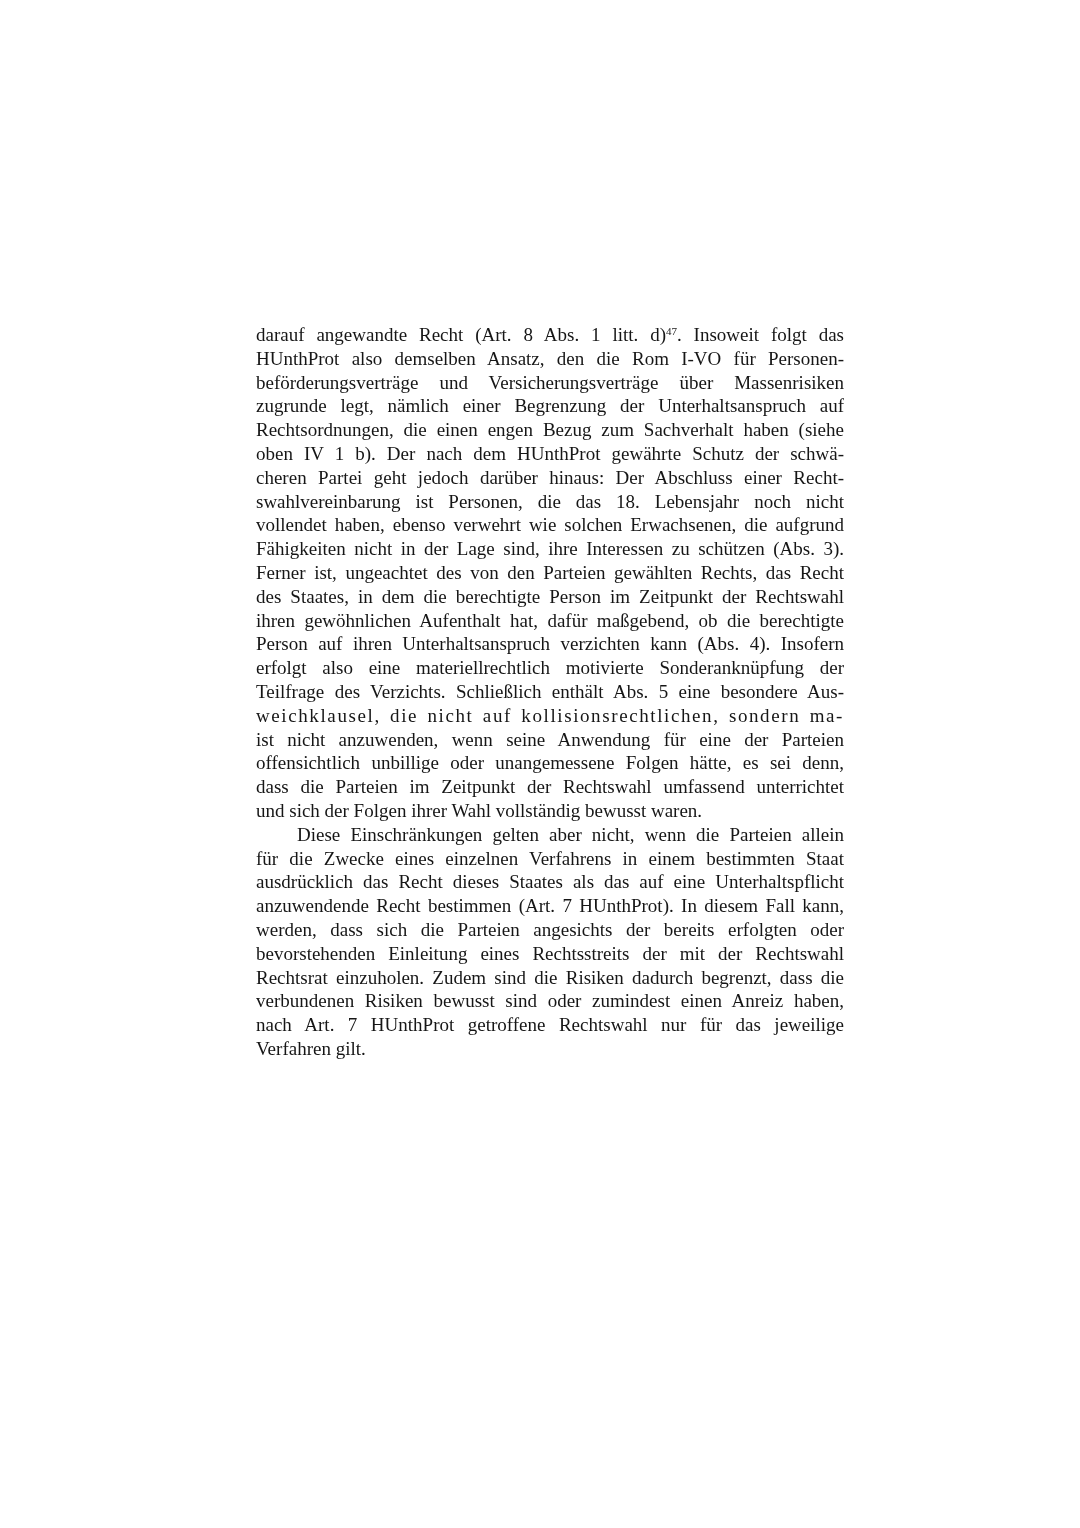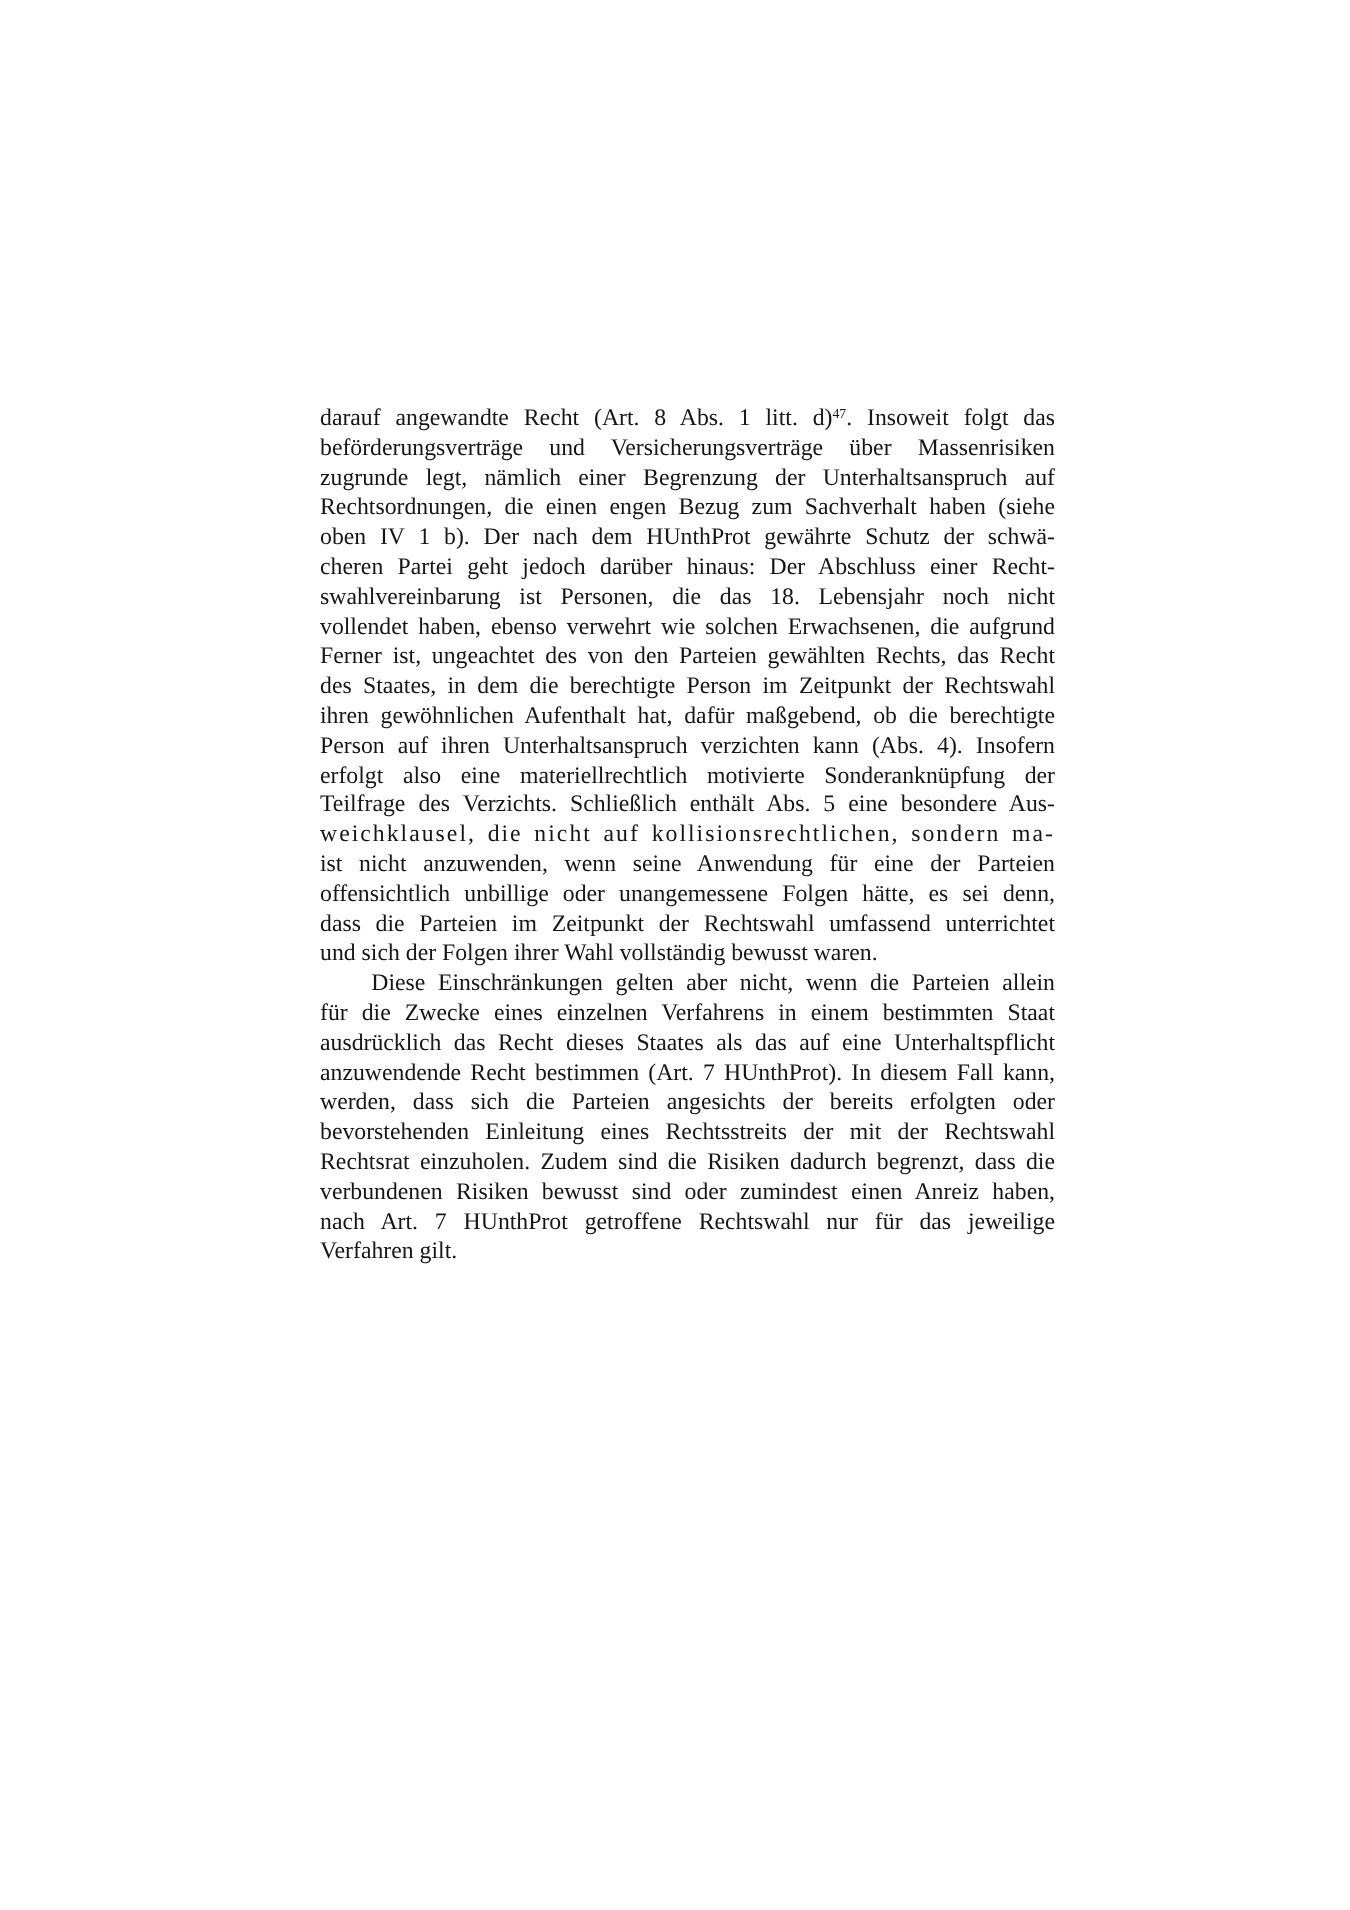--- a/index.html
+++ b/index.html
@@ -81,27 +81,29 @@
 </style>
 </head>
 <body>
 
 <div class="page">
 
   <div class="text-block">
 
     <div>
       <div class="line"><span>darauf angewandte Recht (Art. 8 Abs. 1 litt. d)</span><sup class="fn-ref">47</sup><span>. Insoweit folgt das</span></div>
+      <div class="line">HUnthProt also demselben Ansatz, den die Rom I-VO für Personen-</div>
       <div class="line">beförderungsverträge und Versicherungsverträge über Massenrisiken</div>
       <div class="line">zugrunde legt, nämlich einer Begrenzung der Unterhaltsanspruch auf</div>
       <div class="line">Rechtsordnungen, die einen engen Bezug zum Sachverhalt haben (siehe</div>
       <div class="line">oben IV 1 b). Der nach dem HUnthProt gewährte Schutz der schwä-</div>
       <div class="line">cheren Partei geht jedoch darüber hinaus: Der Abschluss einer Recht-</div>
       <div class="line">swahlvereinbarung ist Personen, die das 18. Lebensjahr noch nicht</div>
       <div class="line">vollendet haben, ebenso verwehrt wie solchen Erwachsenen, die aufgrund</div>
+      <div class="line">Fähigkeiten nicht in der Lage sind, ihre Interessen zu schützen (Abs. 3).</div>
       <div class="line">Ferner ist, ungeachtet des von den Parteien gewählten Rechts, das Recht</div>
       <div class="line">des Staates, in dem die berechtigte Person im Zeitpunkt der Rechtswahl</div>
       <div class="line">ihren gewöhnlichen Aufenthalt hat, dafür maßgebend, ob die berechtigte</div>
       <div class="line">Person auf ihren Unterhaltsanspruch verzichten kann (Abs. 4). Insofern</div>
       <div class="line">erfolgt also eine materiellrechtlich motivierte Sonderanknüpfung der</div>
       <div class="line">Teilfrage des Verzichts. Schließlich enthält Abs. 5 eine besondere Aus-</div>
       <div class="line spread">weichklausel, die nicht auf kollisionsrechtlichen, sondern ma-</div>
       <div class="line">ist nicht anzuwenden, wenn seine Anwendung für eine der Parteien</div>
       <div class="line">offensichtlich unbillige oder unangemessene Folgen hätte, es sei denn,</div>
       <div class="line">dass die Parteien im Zeitpunkt der Rechtswahl umfassend unterrichtet</div>

